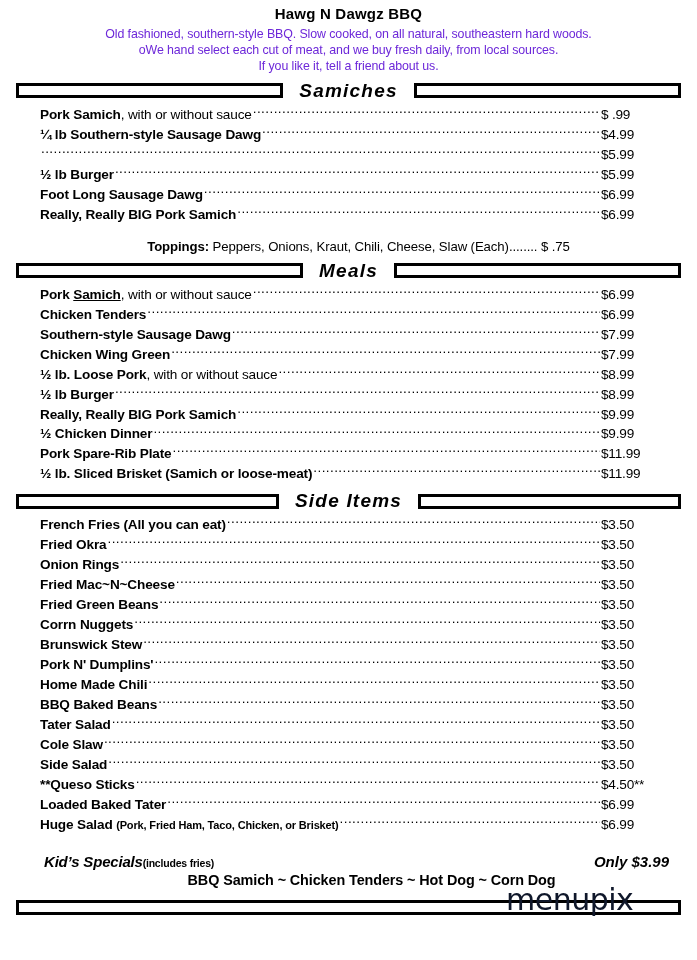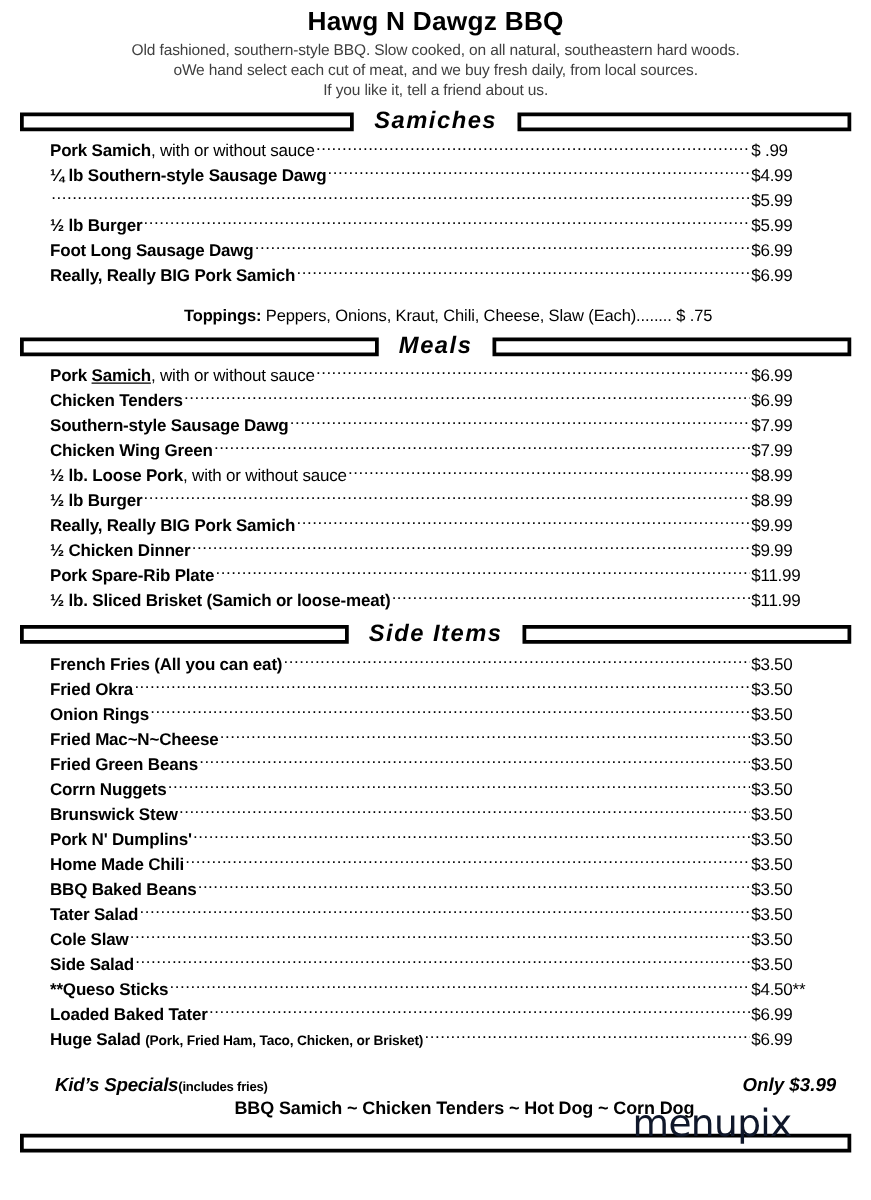--- a/index.html
+++ b/index.html
@@ -19,32 +19,32 @@
   .page {
     position: relative;
     width: 697px;
     height: 960px;
     box-sizing: border-box;
   }
 
   
   .restaurant-title {
     text-align: center;
-    font-size: 21px;
+    font-size: 15px;
     font-weight: bold;
     letter-spacing: 0.2px;
     margin: 6px 0 3px 0;
     line-height: 1.1;
   }
   .tagline {
     text-align: center;
     font-size: 12.4px;
     line-height: 1.30;
     letter-spacing: -0.1px;
-    color: #404040;
+    color: #6d28d9;
   }
 
   
   .section-head {
     display: flex;
     align-items: center;
     margin: 6px 0 0 0;
     padding: 0 16px;
     box-sizing: border-box;
   }

